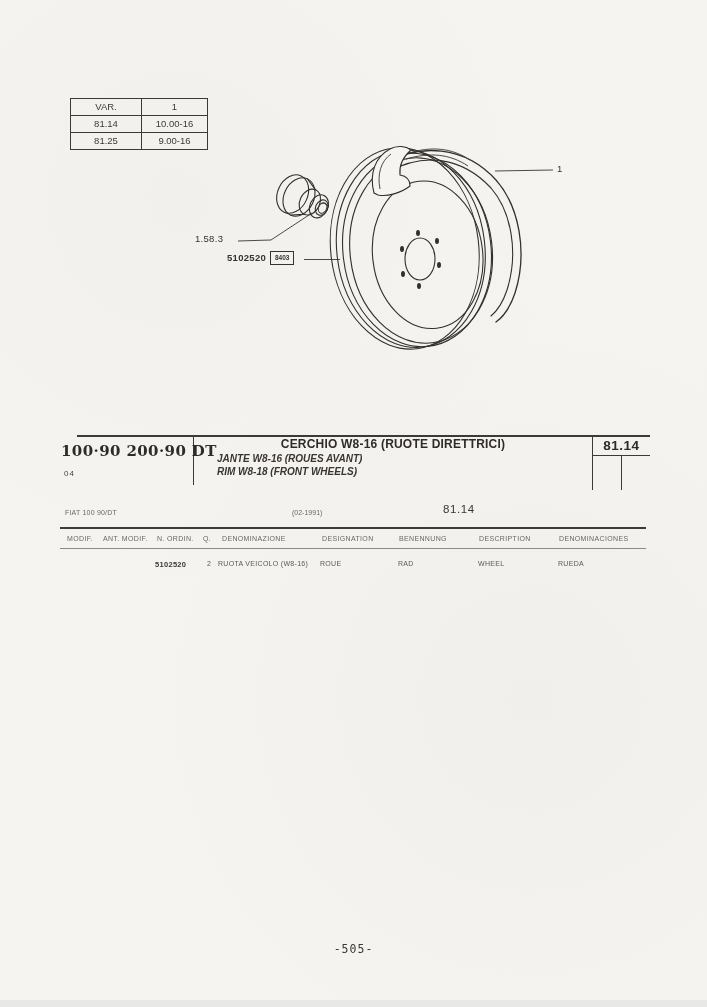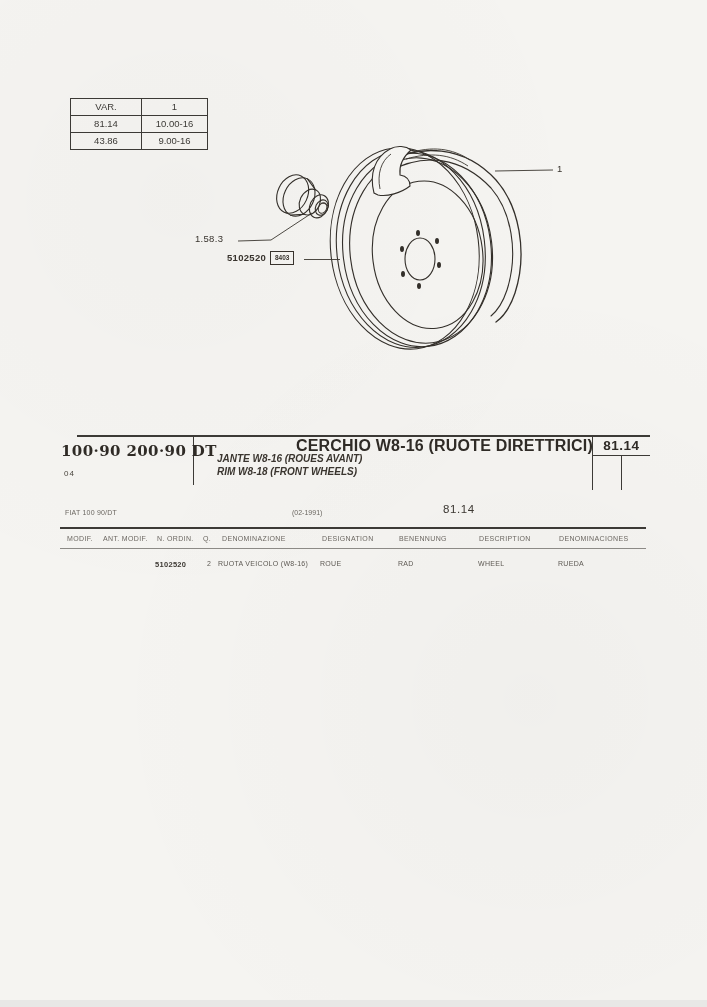--- a/index.html
+++ b/index.html
@@ -26,22 +26,22 @@
 
   
   .callout{position:absolute;font-size:9.5px;color:#38332d;letter-spacing:0.3px;}
   .ref-box{position:absolute;left:270px;top:251px;border:1.1px solid #38332d;
            font-size:6.5px;font-weight:bold;padding:2px 4px;line-height:8px;color:#38332d;}
 
   
   .model{position:absolute;left:61px;top:442px;font-family:"DejaVu Serif", serif;
          font-weight:bold;font-size:15px;letter-spacing:0.4px;color:#2f2b26;}
   .print-code{position:absolute;left:64px;top:469px;font-size:8px;letter-spacing:1px;color:#4a463f;}
-  .band-title{position:absolute;left:193px;top:437px;width:400px;text-align:right;
-              font-weight:bold;font-size:16px;color:#2f2b26;letter-spacing:0.2px;}
+  .band-title{position:absolute;left:193px;top:437px;width:400px;text-align:center;
+              font-weight:bold;font-size:12px;color:#2f2b26;letter-spacing:0.2px;}
   .band-sub-left{position:absolute;left:217px;top:452px;font-size:10px;font-weight:bold;
                  font-style:italic;line-height:13px;color:#3a352f;}
   .band-sub-right{position:absolute;left:358px;top:452px;width:211px;text-align:right;
                   font-size:8.5px;font-weight:bold;font-style:italic;line-height:13px;color:#3a352f;}
   .band-code{position:absolute;left:593px;top:438px;width:57px;text-align:center;
              font-weight:bold;font-size:13.5px;letter-spacing:0.5px;color:#2f2b26;}
 
   
   .cat-ref{position:absolute;left:65px;top:509px;font-size:7px;color:#6b6761;letter-spacing:0.2px;}
   .cat-date{position:absolute;left:292px;top:509px;font-size:7px;color:#6b6761;}
@@ -70,21 +70,21 @@
   <div class="vt">
     <div class="vt-row">
       <div class="vt-c1">VAR.</div>
       <div class="vt-c2">1</div>
     </div>
     <div class="vt-row">
       <div class="vt-c1">81.14</div>
       <div class="vt-c2">10.00-16</div>
     </div>
     <div class="vt-row">
-      <div class="vt-c1">43.86</div>
+      <div class="vt-c1">81.25</div>
       <div class="vt-c2">9.00-16</div>
     </div>
   </div>
 
   <svg class="abs" style="left:180px;top:128px" width="420" height="300" viewBox="180 128 420 300">
 
     <g transform="rotate(25 299 197)">
       <ellipse class="ln" cx="292" cy="197" rx="15" ry="20"></ellipse>
       <ellipse class="ln" cx="299" cy="197" rx="15" ry="20"></ellipse>
       <line class="ln" x1="299" y1="177" x2="311" y2="183.5"></line>
@@ -168,14 +168,15 @@
   <div>
     <span class="td td-bold" style="left:155px">5102520</span>
     <span class="td" style="left:207px">2</span>
     <span class="td" style="left:218px">RUOTA VEICOLO (W8-16)</span>
     <span class="td" style="left:320px">ROUE</span>
     <span class="td" style="left:398px">RAD</span>
     <span class="td" style="left:478px">WHEEL</span>
     <span class="td" style="left:558px">RUEDA</span>
   </div>
 
+  <div class="footer">-505-</div>
 
 </div>
 
 </body></html>

